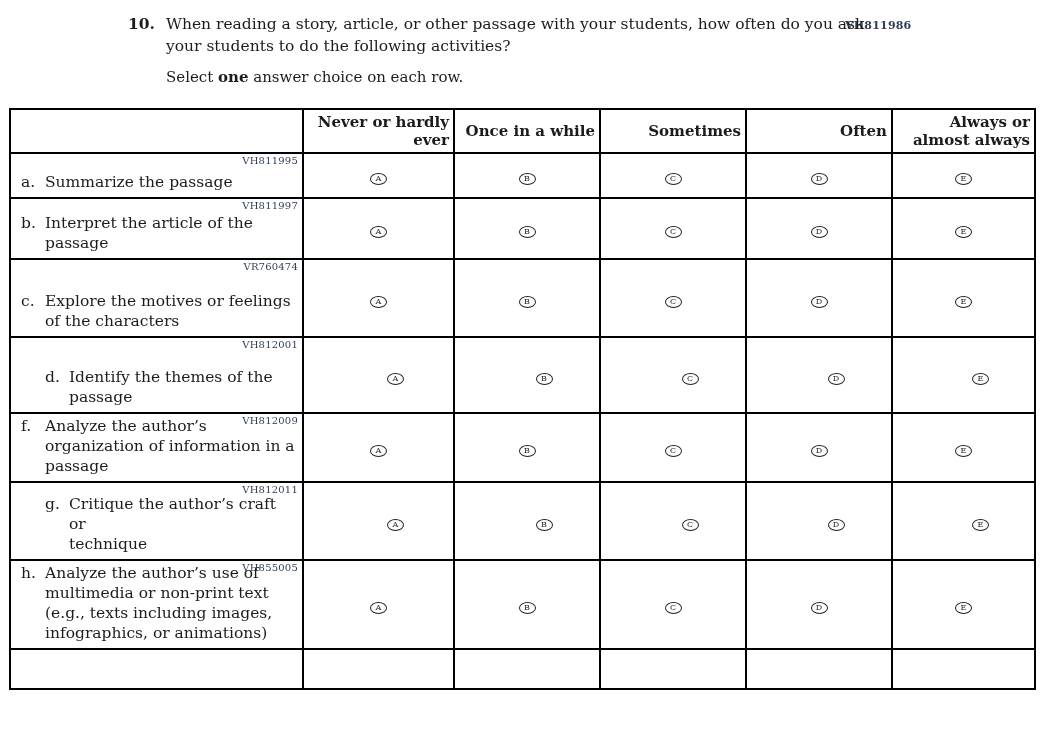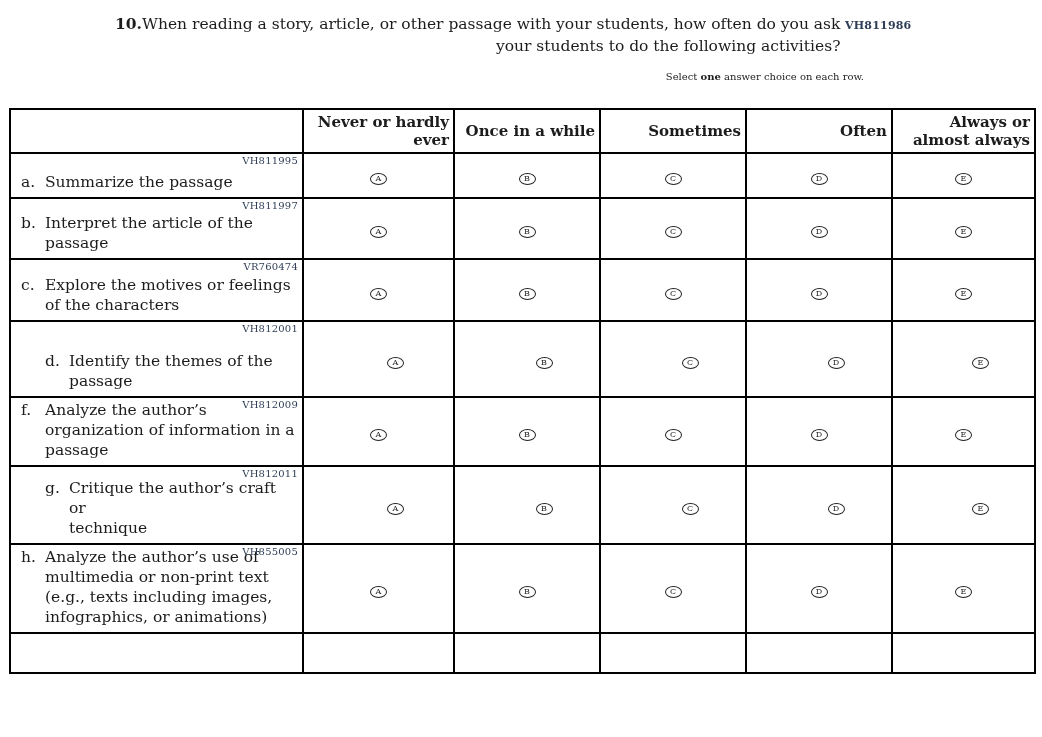--- a/index.html
+++ b/index.html
@@ -15,27 +15,27 @@
     color:var(--text-c);
     font-family:"DejaVu Serif","Liberation Serif",serif;
     position:relative;
     overflow:hidden;
   }
   .top-code{
     position:absolute;left:845px;top:19px;
     font-size:11px;color:var(--code-c);letter-spacing:0.2px;font-weight:bold;
   }
   .question-block{
-    position:absolute;left:104px;top:13px;width:760px;text-align:right;
+    position:absolute;left:128px;top:13px;width:760px;
   }
   .q-row{display:flex;font-size:15.5px;line-height:22px;}
   .q-num{font-weight:bold;width:38px;flex-shrink:0;}
   .q-text{white-space:pre-line;}
   .q-instruction{
-    margin-top:9px;margin-left:38px;font-size:10px;line-height:22px;
+    margin-top:9px;margin-left:38px;font-size:15px;line-height:22px;
   }
   .table-wrap{
     position:absolute;left:9px;top:108px;width:1029px;height:629px;
     overflow:hidden;
   }
   table.grid{
     border-collapse:collapse;table-layout:fixed;width:1025px;
   }
   table.grid th,table.grid td{
     border:2px solid var(--border-c);
@@ -64,21 +64,21 @@
   td.option-cell{text-align:center;vertical-align:middle;}
   .bubble{
     display:inline-flex;align-items:center;justify-content:center;
     width:17px;height:12px;
     border:1px solid #222;border-radius:50%;
     font-size:8px;line-height:1;color:var(--text-c);
     cursor:pointer;
   }
   #tbody tr:nth-child(1) td{height:45px;}
   #tbody tr:nth-child(2) td{height:61px;}
-  #tbody tr:nth-child(3) td{height:62px;}
+  #tbody tr:nth-child(3) td{height:78px;}
   #tbody tr:nth-child(4) td{height:76px;padding-left:34px;}
   #tbody tr:nth-child(5) td{height:62px;}
   #tbody tr:nth-child(6) td{height:78px;padding-left:34px;}
   #tbody tr:nth-child(7) td{height:61px;}
   #tbody tr:nth-child(8) td{height:97px;}
   #tbody tr.stub td{height:40px;}
 </style>
 </head>
 <body>
 

